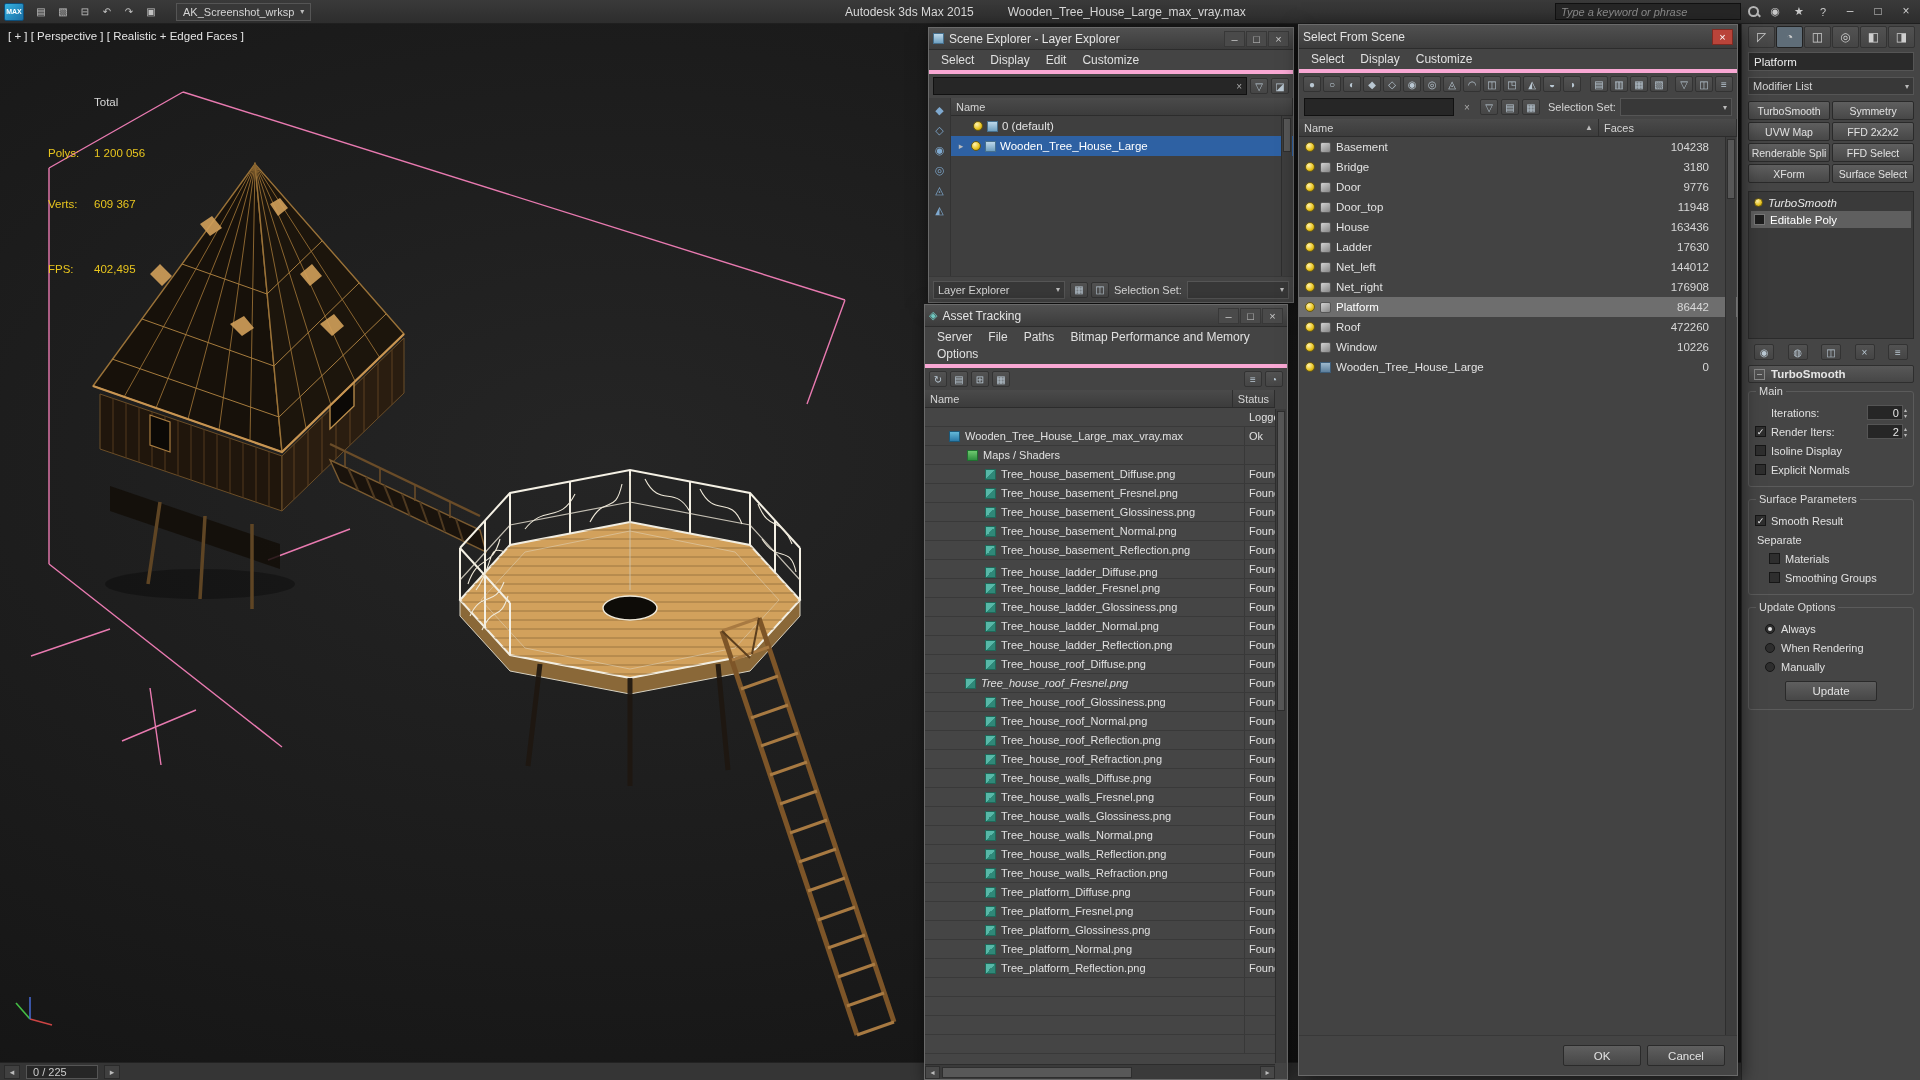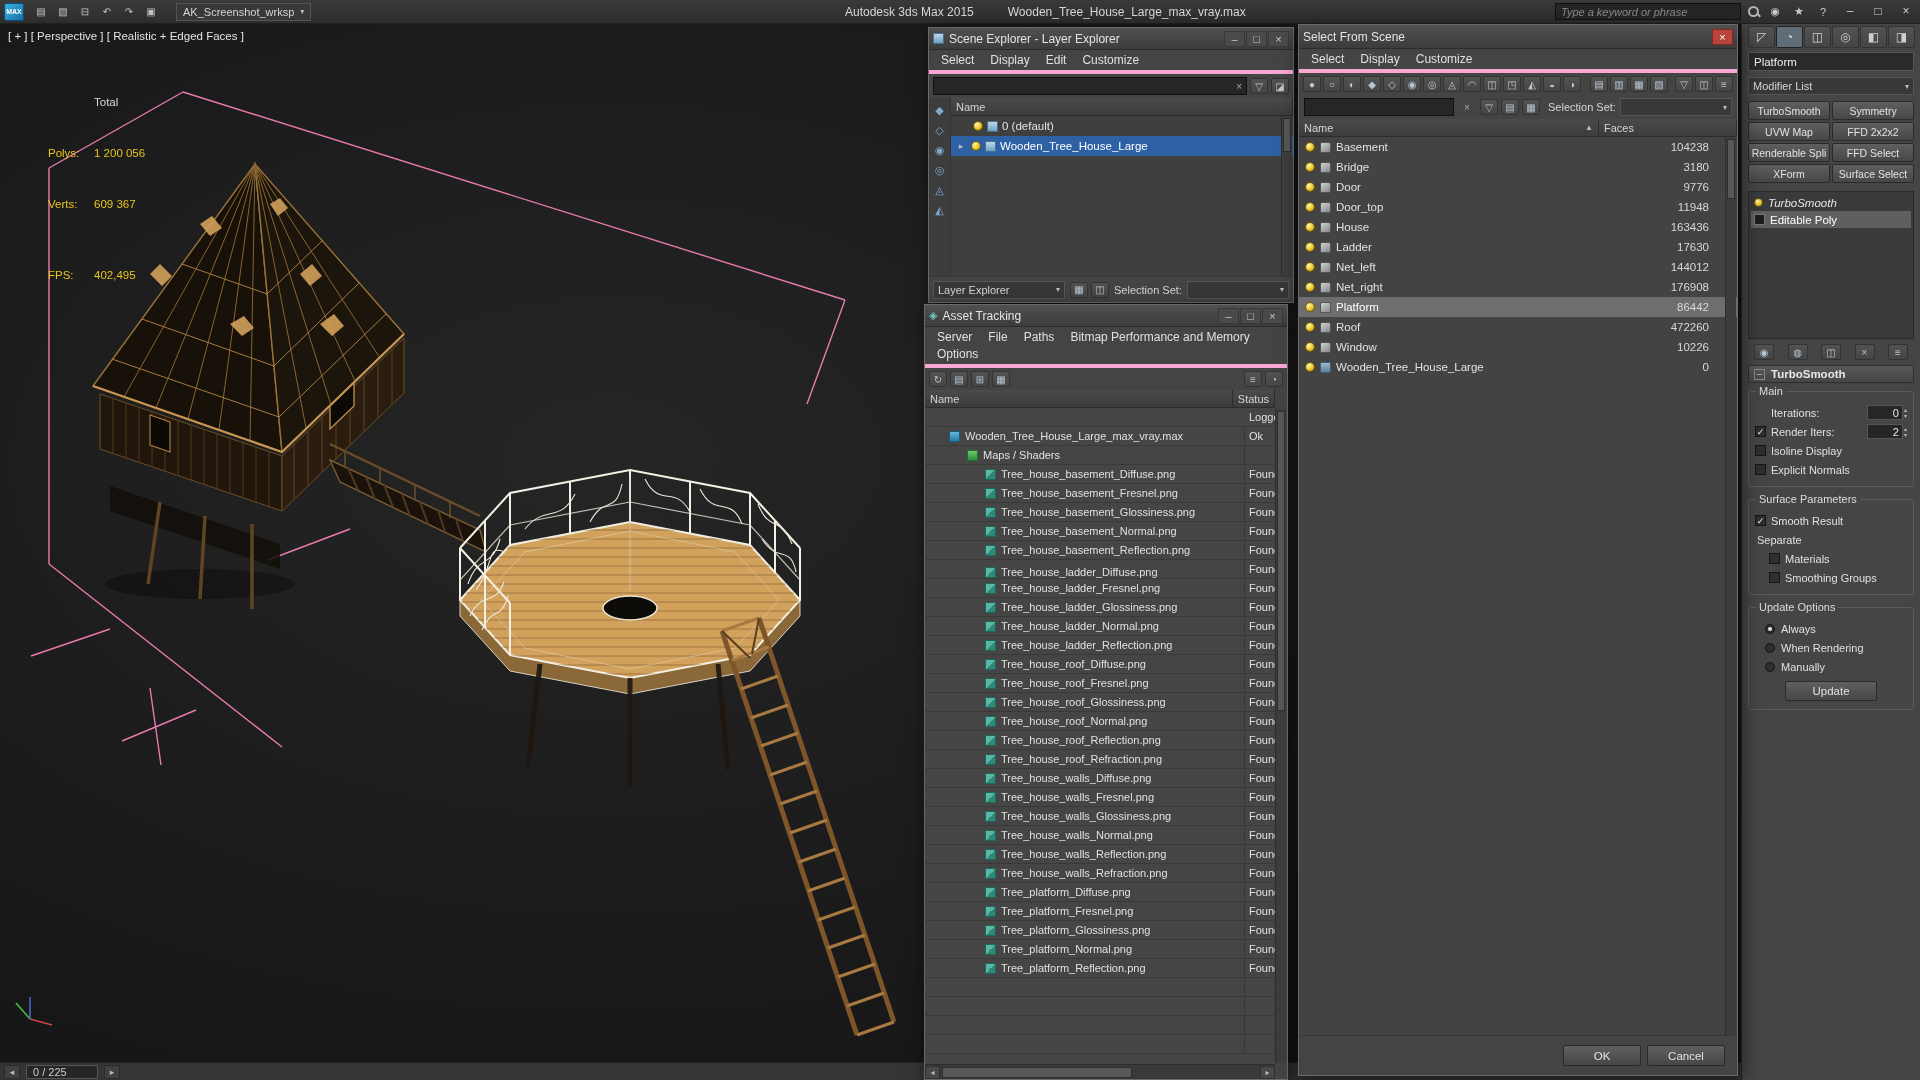--- a/index.html
+++ b/index.html
@@ -22,21 +22,21 @@
   .info-ic{width:18px;height:16px;display:flex;align-items:center;justify-content:center;color:#c9c9c9;font-size:11px}
   .win-ctrls{position:absolute;right:0;top:0;display:flex}
   .wcbtn{width:28px;height:22px;display:flex;align-items:center;justify-content:center;color:#cfcfcf;font-size:12px}
 
   
   .viewport{position:absolute;left:0;top:24px;width:1741px;height:1038px;background:#191919;overflow:hidden}
   .vp-label{position:absolute;left:8px;top:6px;color:#e4e4e4;font-size:11.5px;z-index:3}
   .vp-stats{position:absolute;left:48px;top:36px;z-index:3;font-size:11.5px;line-height:17px;color:#e8c51e;white-space:pre}
   .vp-stats .total{color:#d8d8d8;padding-left:46px}
   .vp-stats .lbl{display:inline-block;width:46px}
-  .vp-stats .fps{margin-top:20px}
+  .vp-stats .fps{margin-top:14px}
   .vp-svg{position:absolute;left:0;top:0}
 
   
   .statusbar{position:absolute;left:0;top:1062px;width:1741px;height:18px;background:#353535;border-top:1px solid #222;display:flex;align-items:center;gap:6px;padding:0 4px;z-index:4}
   .sb-btn{width:16px;height:14px;background:#404040;border:1px solid #2a2a2a;color:#bbb;font-size:9px;display:flex;align-items:center;justify-content:center}
   .frame-field{width:72px;height:14px;background:#262626;border:1px solid #555;color:#ccc;font-size:11px;display:flex;align-items:center;padding:0 6px}
 
   
   .win{position:absolute;background:#444;border:1px solid #6a6a6a;box-shadow:3px 5px 18px rgba(0,0,0,.6);display:flex;flex-direction:column}
   .win-title{height:22px;flex:none;display:flex;align-items:center;gap:5px;padding:0 4px;background:linear-gradient(#505050,#3c3c3c);border-bottom:1px solid #2c2c2c;font-size:12px;color:#e4e4e4}
@@ -567,21 +567,21 @@
           <div class="acell-status">Found</div>
         </div>
         <div class="arow">
           <div class="acell-name" style="padding-left: 60px;">
             <span class="fic ic-map"></span>
             <span>Tree_house_roof_Diffuse.png</span>
           </div>
           <div class="acell-status">Found</div>
         </div>
         <div class="arow">
-          <div class="acell-name" style="padding-left: 60px;">
+          <div class="acell-name" style="padding-left: 40px; font-style: italic;">
             <span class="fic ic-map"></span>
             <span>Tree_house_roof_Fresnel.png</span>
           </div>
           <div class="acell-status">Found</div>
         </div>
         <div class="arow">
           <div class="acell-name" style="padding-left: 60px;">
             <span class="fic ic-map"></span>
             <span>Tree_house_roof_Glossiness.png</span>
           </div>

